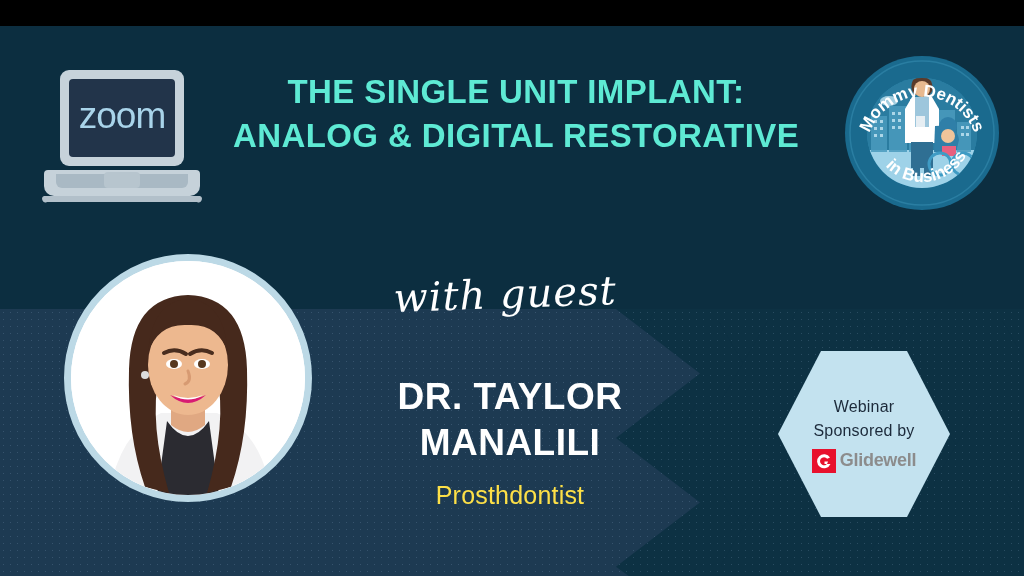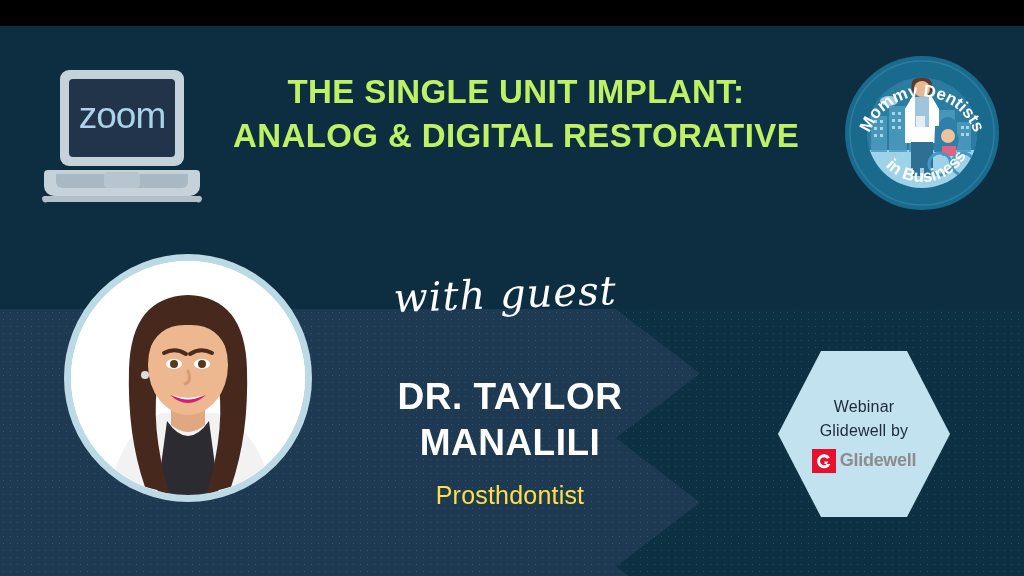--- a/index.html
+++ b/index.html
@@ -74,21 +74,21 @@
     left: 38px; top: 40px;
     width: 168px; height: 148px;
   }
 
   
   .title {
     position: absolute;
     left: 196px; top: 44px;
     width: 640px;
     text-align: center;
-    color: #bef264;
+    color: #5eead4;
     font-size: 33px;
     font-weight: bold;
     letter-spacing: 0.4px;
     line-height: 1.32;
     text-transform: uppercase;
   }
 
   
   .badge {
     position: absolute;
@@ -375,21 +375,21 @@
 
   <div class="guest-name">
     <div>DR. TAYLOR</div>
     <div>MANALILI</div>
   </div>
 
   <div class="guest-role">Prosthdontist</div>
 
   <div class="sponsor-hex">
     <div class="sponsor-line">Webinar</div>
-    <div class="sponsor-line">Glidewell by</div>
+    <div class="sponsor-line">Sponsored by</div>
     <div class="glidewell">
       <span class="gw-mark">
         <svg viewBox="0 0 24 24" width="24" height="24" aria-hidden="true">
           <rect width="24" height="24" fill="#e8112d"></rect>
           <path d="M18 8.5 A7 7 0 1 0 18.5 15 L12.5 15 L12.5 12.6 L16 12.6
                    A4 4 0 1 1 15.2 9.8 Z" fill="#ffffff"></path>
         </svg>
       </span>
       <span class="gw-word">Glidewell</span>
     </div>

